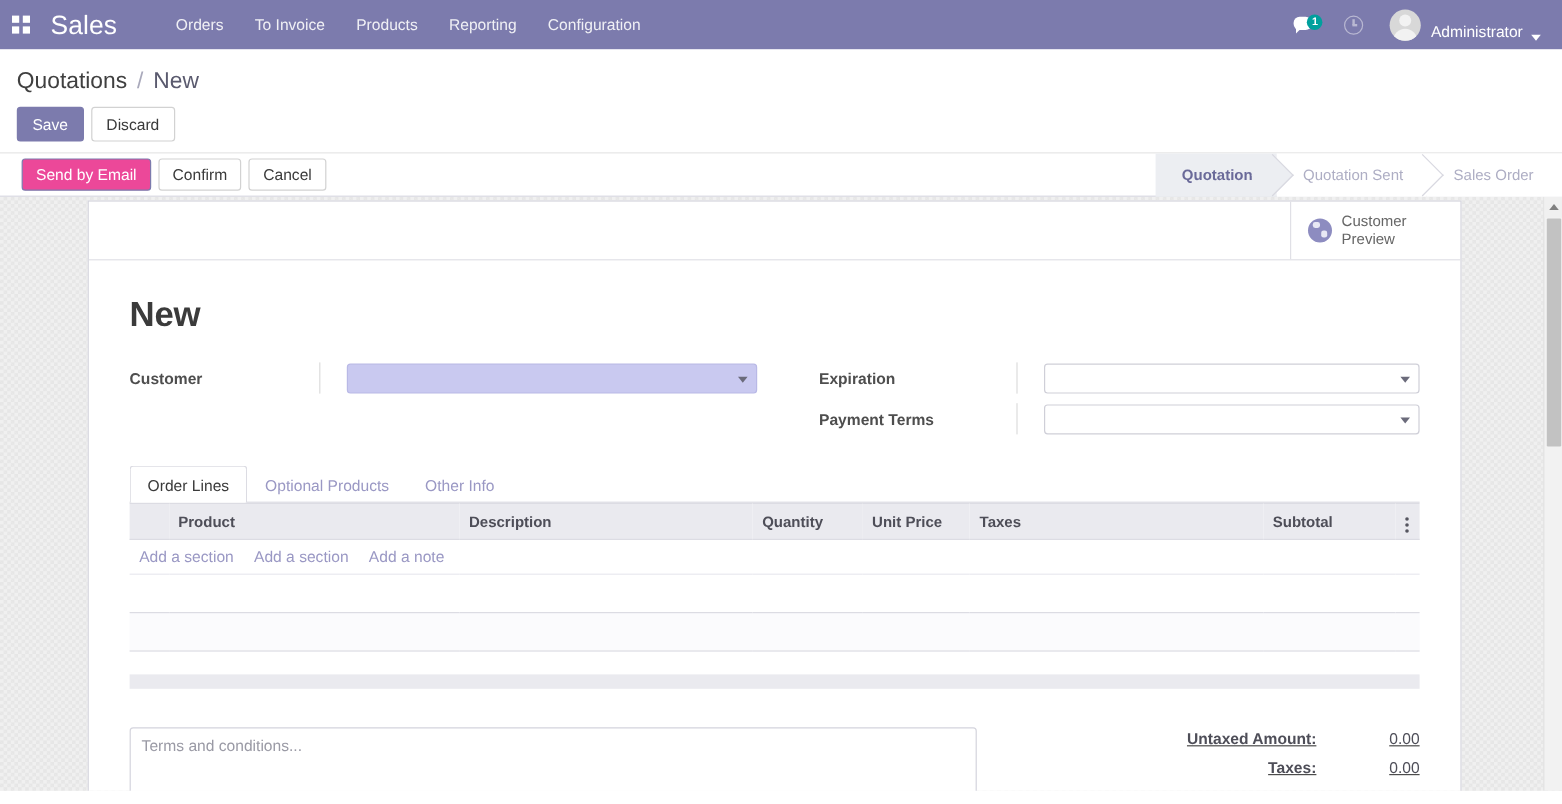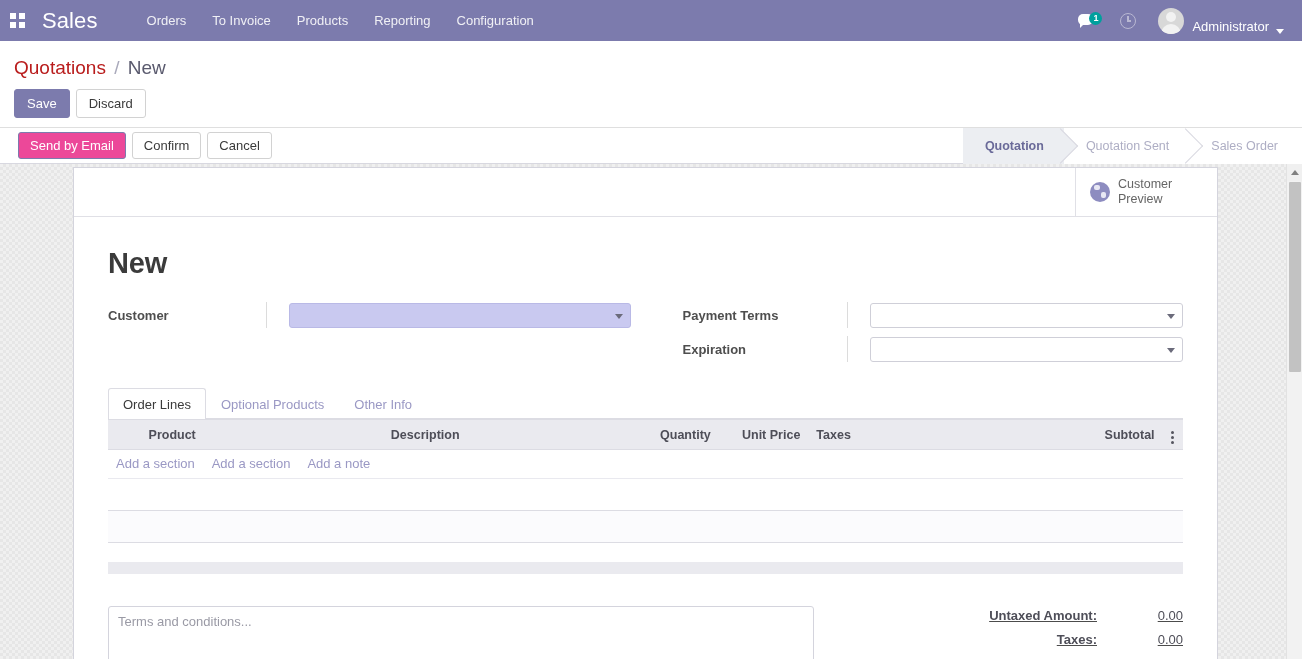--- a/index.html
+++ b/index.html
@@ -143,21 +143,21 @@
   .control-panel {
     background: #ffffff;
     padding: 10px 0 0 0;
     border-bottom: 1px solid #dfdfdf;
   }
   .breadcrumb {
     padding: 4px 0 2px 14px;
     font-size: 19px;
     line-height: 26px;
   }
-  .bc-link { color: #b91c1c; cursor: pointer; }
+  .bc-link { color: #404040; cursor: pointer; }
   .bc-sep { color: #a9a9bb; padding: 0 3px; }
   .bc-active { color: #5a5a6e; }
   .cp-buttons { padding: 6px 0 9px 14px; display: flex; gap: 6px; }
   .btn {
     font-family: "Liberation Sans", sans-serif;
     font-size: 13px;
     line-height: 1;
     padding: 7px 12px;
     border-radius: 3px;
     cursor: pointer;
@@ -390,21 +390,21 @@
     border-top: 1px solid #dcdce3;
     border-bottom: 1px solid #dcdce3;
     font-size: 12.5px;
     font-weight: bold;
     color: #4e4e58;
     text-align: left;
     padding: 7px 8px;
     height: 30px;
     white-space: nowrap;
   }
-  .lines-table thead th.num { text-align: right; }
+  .lines-table thead th.num { }
   .lines-table thead th.handle-col { width: 32px; }
   .lines-table thead th.optcol { width: 20px; text-align: center; padding: 0; }
   .dots-v {
     display: inline-block;
     width: 3px; height: 3px;
     background: #55555f;
     border-radius: 50%;
     position: relative;
     cursor: pointer;
   }
@@ -603,29 +603,29 @@
             <div class="field-sep"></div>
             <div class="field-input highlight">
               <span class="val"></span>
               <span class="dd-caret"></span>
             </div>
           </div>
         </div>
 
         <div class="form-col right">
           <div class="field-row">
-            <div class="field-label">Payment Terms</div>
+            <div class="field-label">Expiration</div>
             <div class="field-sep"></div>
             <div class="field-input">
               <span class="val"></span>
               <span class="dd-caret"></span>
             </div>
           </div>
           <div class="field-row">
-            <div class="field-label">Expiration</div>
+            <div class="field-label">Payment Terms</div>
             <div class="field-sep"></div>
             <div class="field-input">
               <span class="val"></span>
               <span class="dd-caret"></span>
             </div>
           </div>
         </div>
 
       </div>
 

